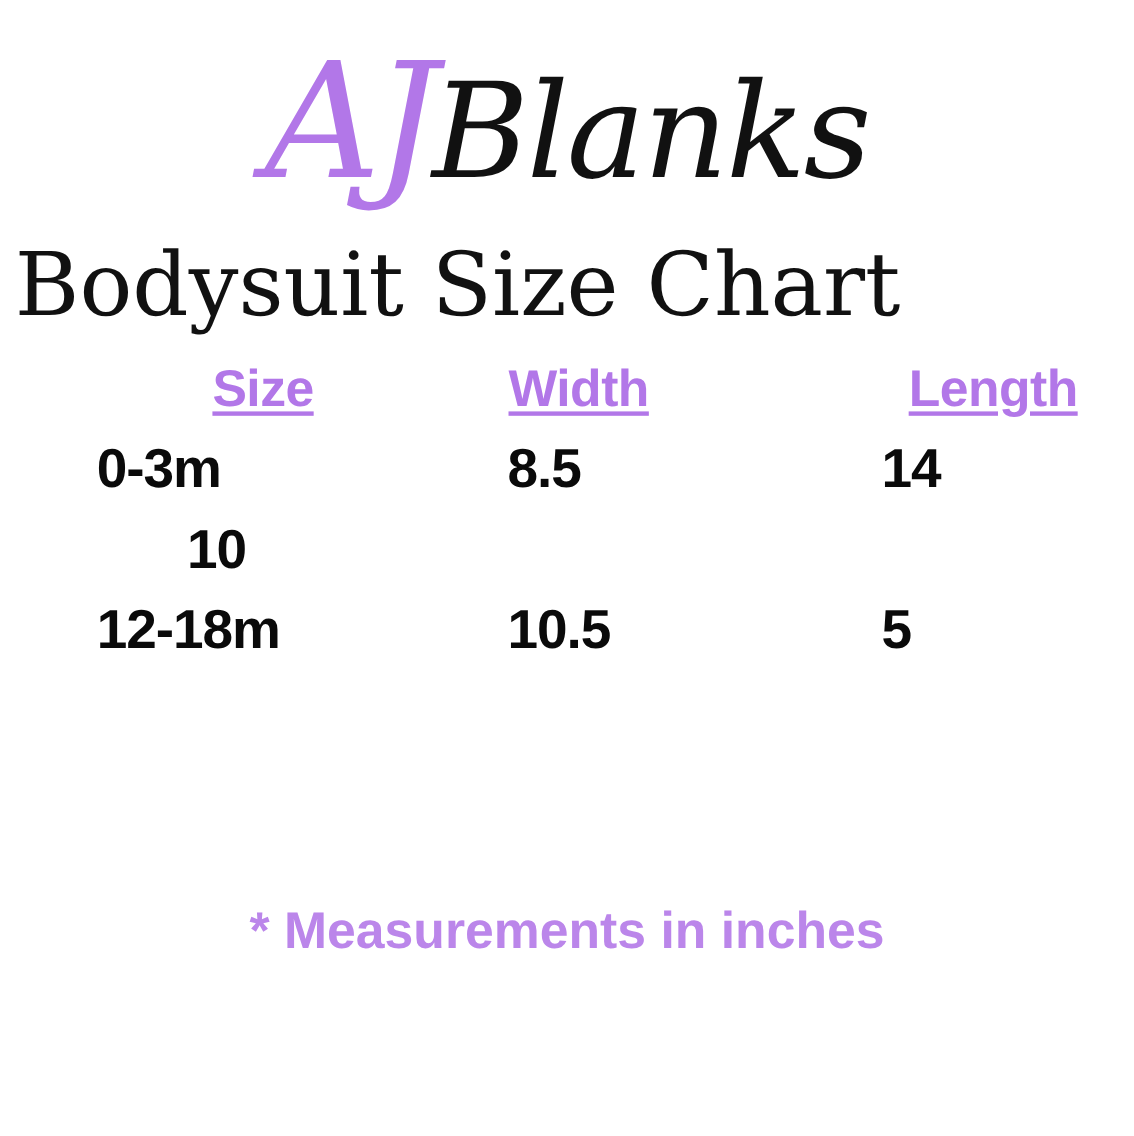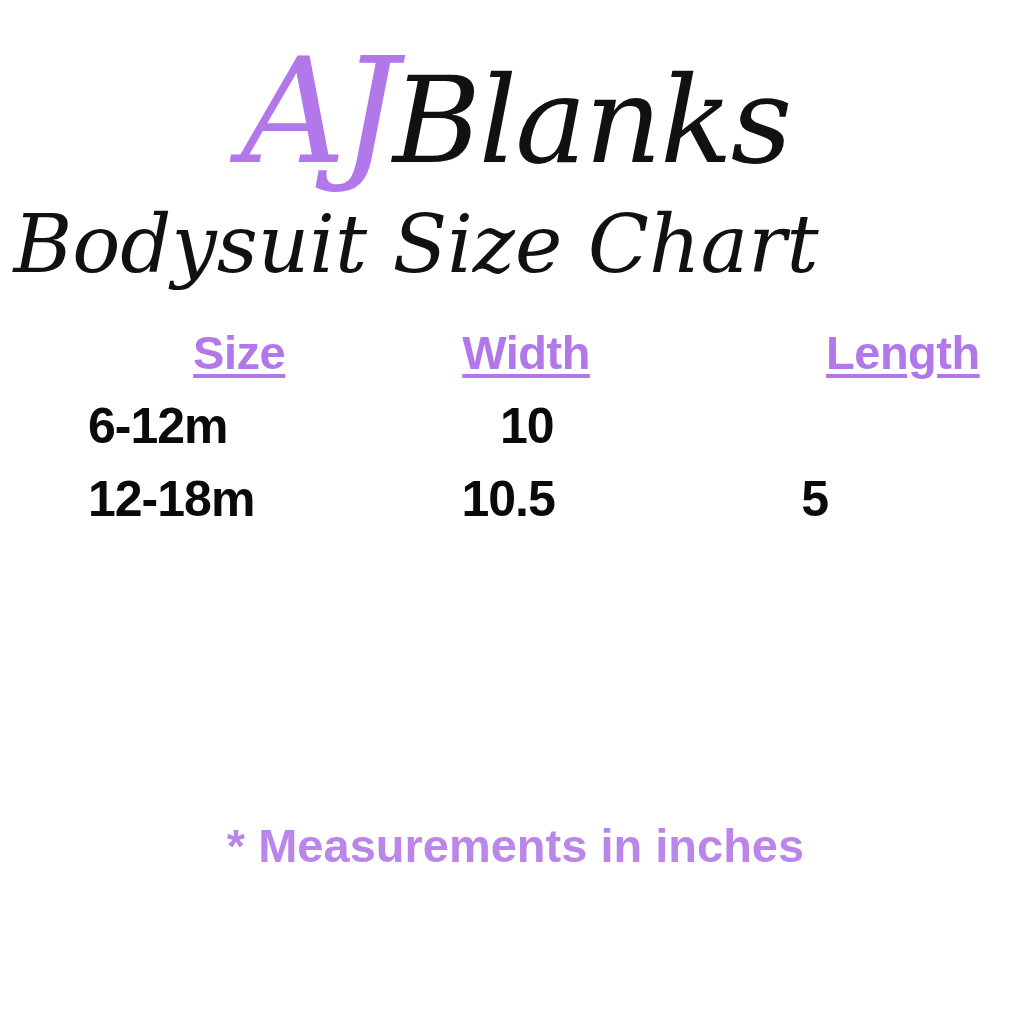--- a/index.html
+++ b/index.html
@@ -41,27 +41,26 @@
   }
   .brand .blanks {
     font-size: 120px;
     color: #111111;
     letter-spacing: -2px;
     vertical-align: baseline;
   }
 
   .subtitle {
     position: absolute;
-    top: 205px;
+    top: 219px;
     left: 0;
     width: 832px;
     text-align: center;
     white-space: nowrap;
     font-family: "DejaVu Serif", serif;
-    font-style: italic;
     font-size: 80px;
     color: #111111;
     line-height: 1;
     letter-spacing: 0px;
   }
 
   
   .chart {
     position: absolute;
     top: 325px;
@@ -126,24 +125,28 @@
   <div class="subtitle">Bodysuit Size Chart</div>
 
   <div class="chart">
 
     <div class="row">
       <div class="col-size head-cell head-size">Size</div>
       <div class="col-width head-cell head-width">Width</div>
       <div class="col-length head-cell head-length">Length</div>
     </div>
 
+    <div class="row">
+      <div class="col-size data-cell cell-size">0-3m</div>
+      <div class="col-width data-cell cell-width">8.5</div>
+      <div class="col-length data-cell cell-length">14</div>
+    </div>
 
 
     <div class="row">
-      <div class="col-size data-cell cell-size">6-12m</div>
       <div class="col-width data-cell cell-width">10</div>
     </div>
 
     <div class="row">
       <div class="col-size data-cell cell-size">12-18m</div>
       <div class="col-width data-cell cell-width">10.5</div>
       <div class="col-length data-cell cell-length">5</div>
     </div>
 
   </div>

